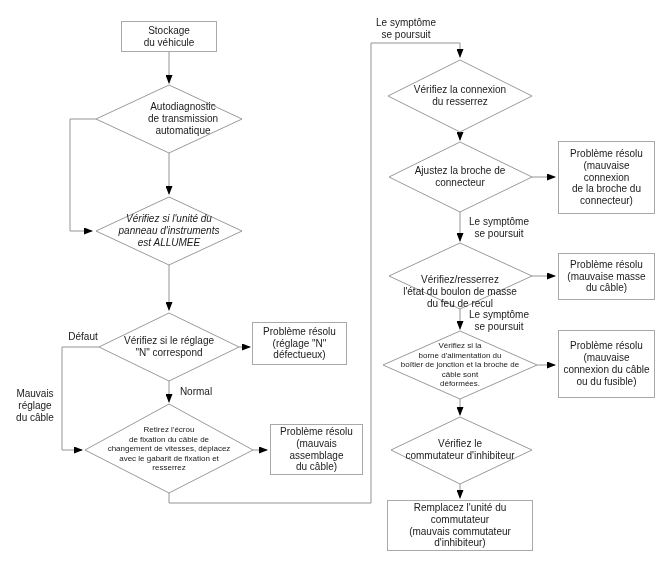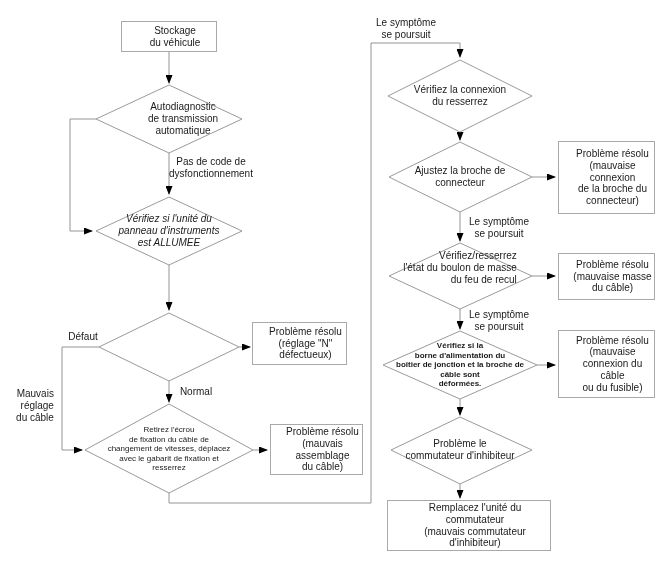--- a/index.html
+++ b/index.html
@@ -24,21 +24,20 @@
   .lbl.small{font-size:8px;line-height:1.2;}
   .rectnode{
     position:absolute;
     border:1px solid #a9a9a9;
     background:#ffffff;
     display:flex;align-items:center;justify-content:center;
     text-align:center;
     font-size:10px;line-height:1.18;
     white-space:pre-line;
     box-sizing:border-box;
-    padding-left:12px;
   }
   polyline.wire, line.wire{fill:none;stroke:#949494;stroke-width:1;}
   polygon.diamond{fill:#ffffff;stroke:#9a9a9a;stroke-width:1;}
 </style>
 </head>
 <body>
 
 <div id="canvas">
 
   <svg id="wires" width="660" height="570" viewBox="0 0 660 570" xmlns="http://www.w3.org/2000/svg">
@@ -109,55 +108,55 @@
 du câble)</span>
   </div>
 
   <div class="rectnode" style="left:558px;top:330px;width:97px;height:68px;">
     <span>Problème résolu
 (mauvaise
 connexion du câble
 ou du fusible)</span>
   </div>
 
-  <div class="rectnode" style="left:387px;top:500px;width:164px;height:51px;">
+  <div class="rectnode" style="left:387px;top:500px;width:146px;height:51px;">
     <span>Remplacez l'unité du commutateur
 (mauvais commutateur d'inhibiteur)</span>
   </div>
 
   <div class="lbl" style="left:183px;top:119px;">Autodiagnostic
 de transmission
 automatique</div>
   <div class="lbl" style="left:169px;top:231px;font-style:italic;">Vérifiez si l'unité du
 panneau d'instruments
 est ALLUMEE</div>
+  <div class="lbl" style="left:169px;top:347px;">Vérifiez si le réglage
+"N" correspond</div>
   <div class="lbl small" style="left:169px;top:449px;">Retirez l'écrou
 de fixation du câble de
 changement de vitesses, déplacez
 avec le gabarit de fixation et
 resserrez</div>
   <div class="lbl" style="left:460px;top:96px;">Vérifiez la connexion
 du resserrez</div>
   <div class="lbl" style="left:460px;top:177px;">Ajustez la broche de
 connecteur</div>
-  <div class="lbl" style="left:460px;top:268px;text-align:right;">Vérifiez/resserrez
+  <div class="lbl" style="left:460px;top:292px;">Vérifiez/resserrez
 l'état du boulon de masse
 du feu de recul</div>
-  <div class="lbl small" style="left:460px;top:365px;font-weight:bold;">Vérifiez si la
+  <div class="lbl small" style="left:460px;top:365px;">Vérifiez si la
 borne d'alimentation du
 boîtier de jonction et la broche de
 câble sont
 déformées.</div>
-  <div class="lbl" style="left:460px;top:450px;">Problème le
+  <div class="lbl" style="left:460px;top:450px;">Vérifiez le
 commutateur d'inhibiteur</div>
 
-  <div class="lbl" style="left:211px;top:168px;">Pas de code de
-dysfonctionnement</div>
   <div class="lbl" style="left:83px;top:337px;">Défaut</div>
-  <div class="lbl" style="left:35px;top:406px;text-align:right;">Mauvais
+  <div class="lbl" style="left:35px;top:406px;">Mauvais
 réglage
 du câble</div>
   <div class="lbl" style="left:196px;top:392px;">Normal</div>
   <div class="lbl" style="left:406px;top:29px;">Le symptôme
 se poursuit</div>
   <div class="lbl" style="left:499px;top:228px;">Le symptôme
 se poursuit</div>
   <div class="lbl" style="left:499px;top:321px;">Le symptôme
 se poursuit</div>
 

